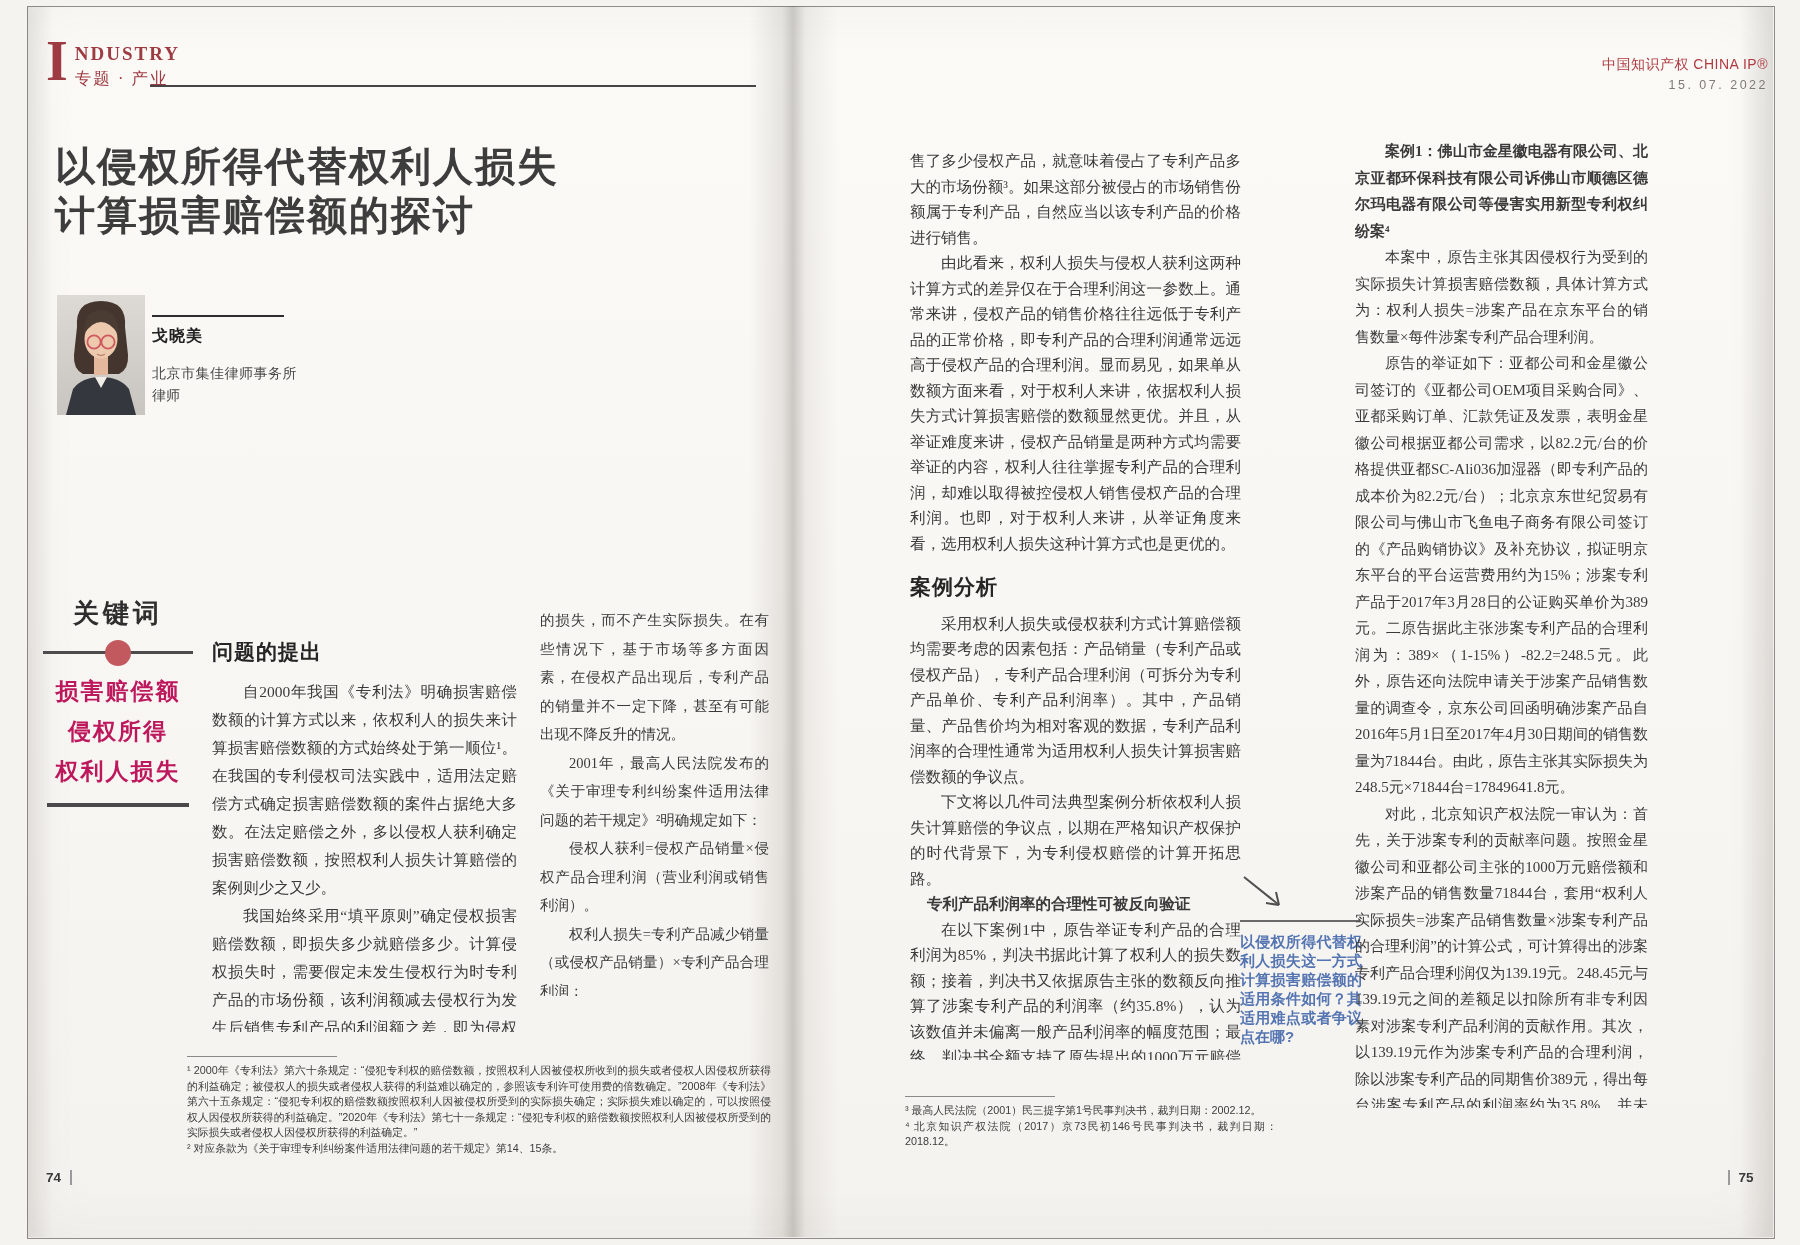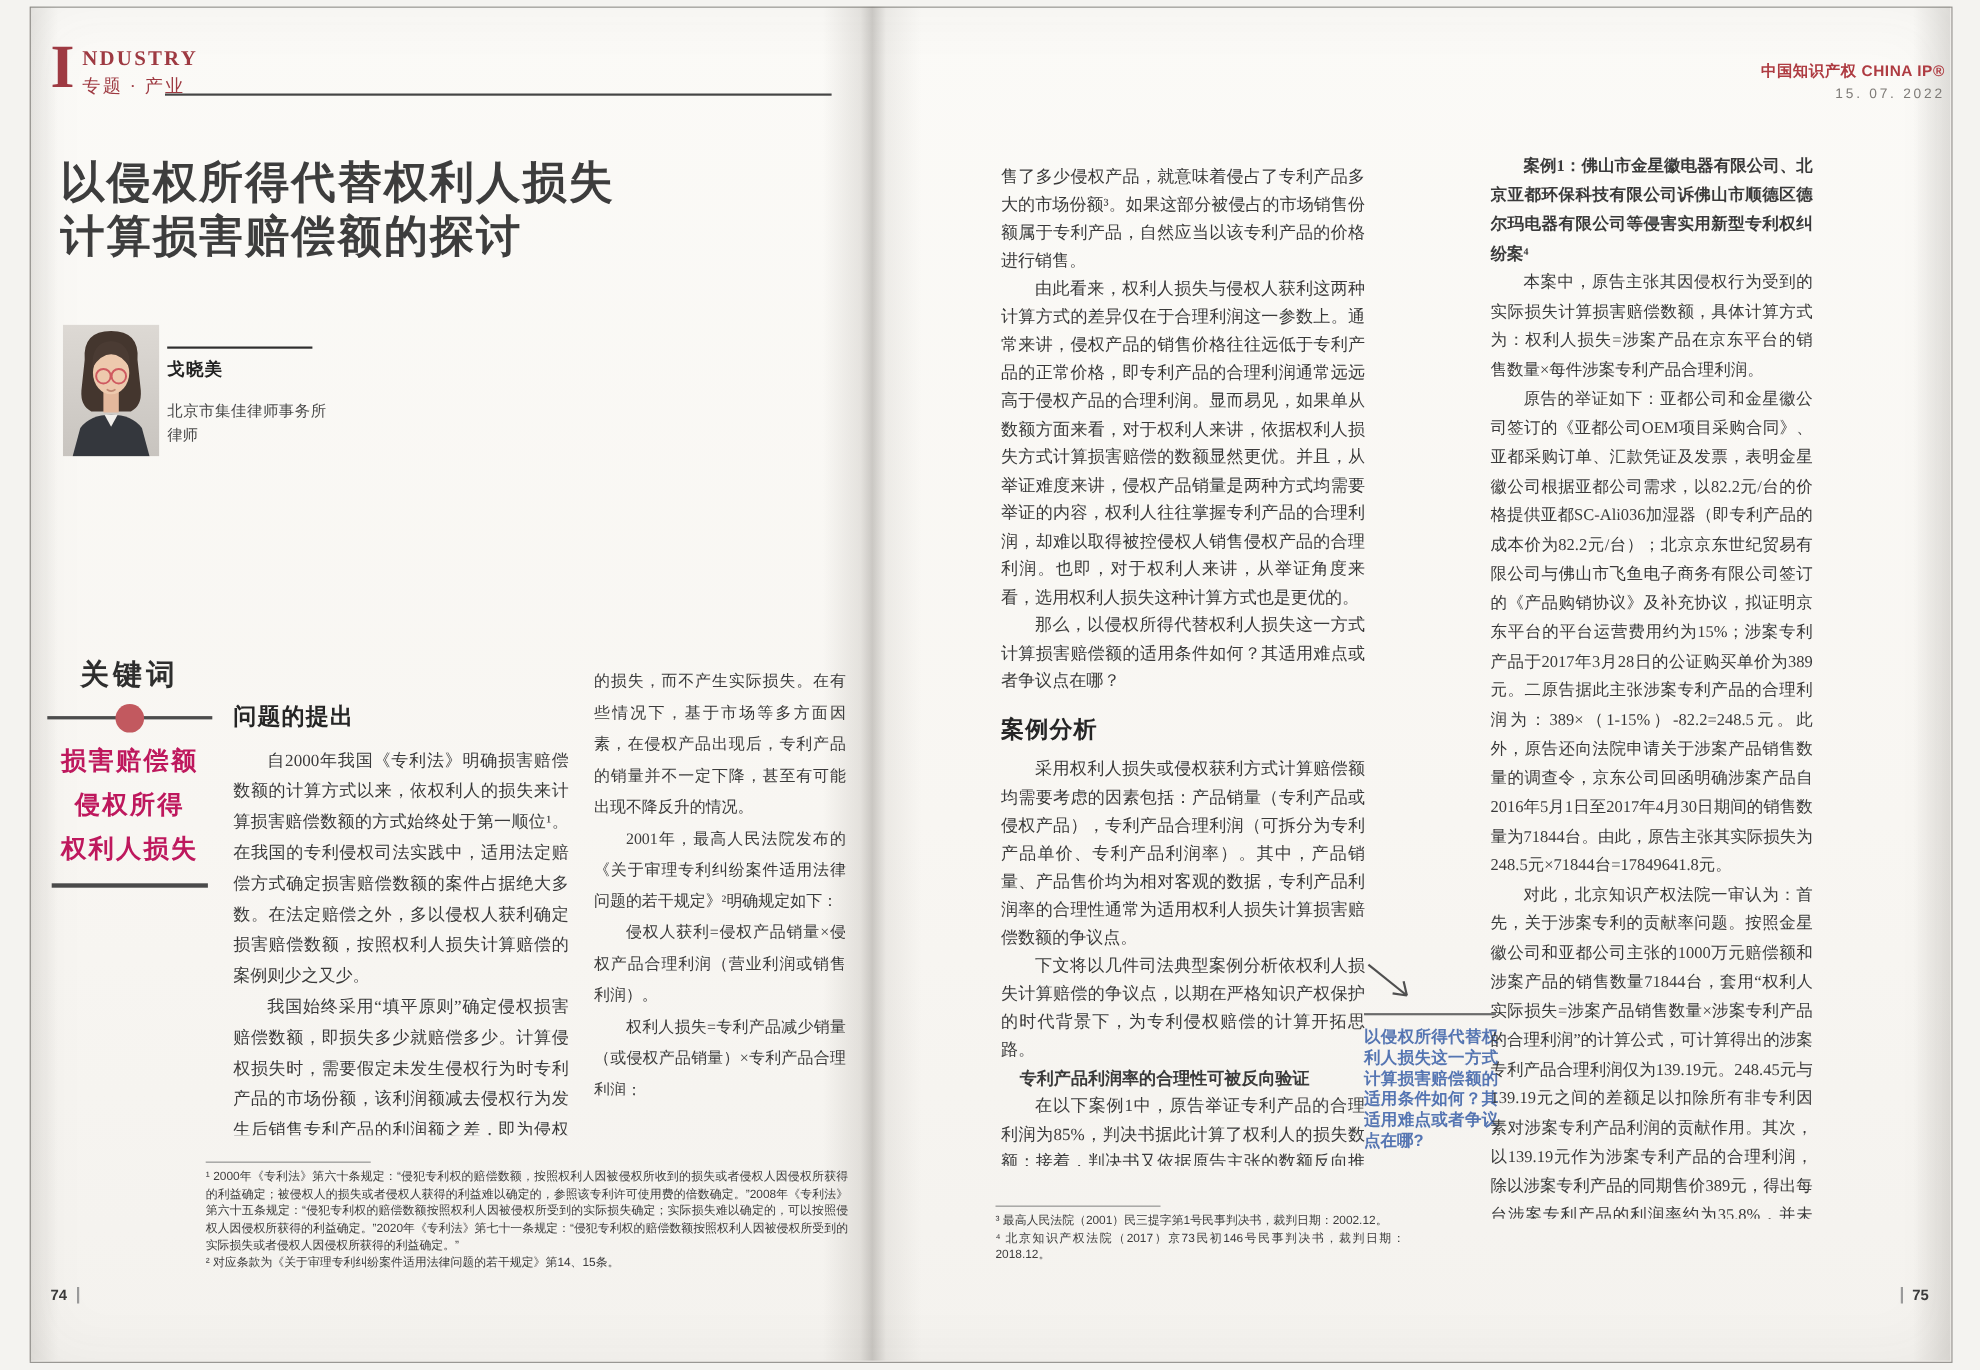--- a/index.html
+++ b/index.html
@@ -41,21 +41,21 @@
     font-size:19px;letter-spacing:2px;color:#9e3a42;font-weight:600;
   }
   .hdr-cn{
     display:block;font-family:Liberation Serif, serif;
     font-size:16.5px;letter-spacing:2px;color:#9e3a42;margin-top:3px;
   }
   .hdr-rule{position:absolute;left:150px;top:85px;width:606px;height:2px;background:#454545;}
 
   
   .hdr-right{position:absolute;left:1500px;top:56px;width:268px;text-align:right;}
-  .brand{font-size:14px;font-weight:700;color:#ae3b41;letter-spacing:0.5px;}
+  .brand{font-size:14px;font-weight:400;color:#ae3b41;letter-spacing:0.5px;}
   .issue-date{margin-top:4px;font-size:12.5px;color:#7e7b77;letter-spacing:2.5px;}
 
   
   .title{
     position:absolute;left:55px;top:142px;margin:0;
     font-size:40px;line-height:49px;font-weight:800;letter-spacing:2px;color:#3d3d3d;
   }
   .author{position:absolute;left:57px;top:295px;}
   .photo{position:absolute;left:0;top:0;width:88px;height:120px;overflow:hidden;}
   .author-info{position:absolute;left:95px;top:20px;width:200px;}
@@ -208,21 +208,20 @@
   </div>
 
   <div class="pagenum pn-left">
     <span class="pn">74</span>
     <span class="pn-bar"></span>
   </div>
 
   <section class="col col3">
     <p>售了多少侵权产品，就意味着侵占了专利产品多大的市场份额³。如果这部分被侵占的市场销售份额属于专利产品，自然应当以该专利产品的价格进行销售。</p>
     <p class="indent">由此看来，权利人损失与侵权人获利这两种计算方式的差异仅在于合理利润这一参数上。通常来讲，侵权产品的销售价格往往远低于专利产品的正常价格，即专利产品的合理利润通常远远高于侵权产品的合理利润。显而易见，如果单从数额方面来看，对于权利人来讲，依据权利人损失方式计算损害赔偿的数额显然更优。并且，从举证难度来讲，侵权产品销量是两种方式均需要举证的内容，权利人往往掌握专利产品的合理利润，却难以取得被控侵权人销售侵权产品的合理利润。也即，对于权利人来讲，从举证角度来看，选用权利人损失这种计算方式也是更优的。</p>
-    <p class="indent">那么，以侵权所得代替权利人损失这一方式计算损害赔偿额的适用条件如何？其适用难点或者争议点在哪？</p>
     <h2 class="col-heading mt">案例分析</h2>
     <p class="indent">采用权利人损失或侵权获利方式计算赔偿额均需要考虑的因素包括：产品销量（专利产品或侵权产品），专利产品合理利润（可拆分为专利产品单价、专利产品利润率）。其中，产品销量、产品售价均为相对客观的数据，专利产品利润率的合理性通常为适用权利人损失计算损害赔偿数额的争议点。</p>
     <p class="indent">下文将以几件司法典型案例分析依权利人损失计算赔偿的争议点，以期在严格知识产权保护的时代背景下，为专利侵权赔偿的计算开拓思路。</p>
     <p class="subhead">专利产品利润率的合理性可被反向验证</p>
     <p class="indent">在以下案例1中，原告举证专利产品的合理利润为85%，判决书据此计算了权利人的损失数额；接着，判决书又依据原告主张的数额反向推算了涉案专利产品的利润率（约35.8%），认为该数值并未偏离一般产品利润率的幅度范围；最终，判决书全额支持了原告提出的1000万元赔偿额。</p>
   </section>
 
   <aside class="pullquote">
     <svg width="46" height="36" viewBox="0 0 46 36">
       <path d="M4 3 L39 31" stroke="#4f4f4f" stroke-width="2" fill="none"></path>

